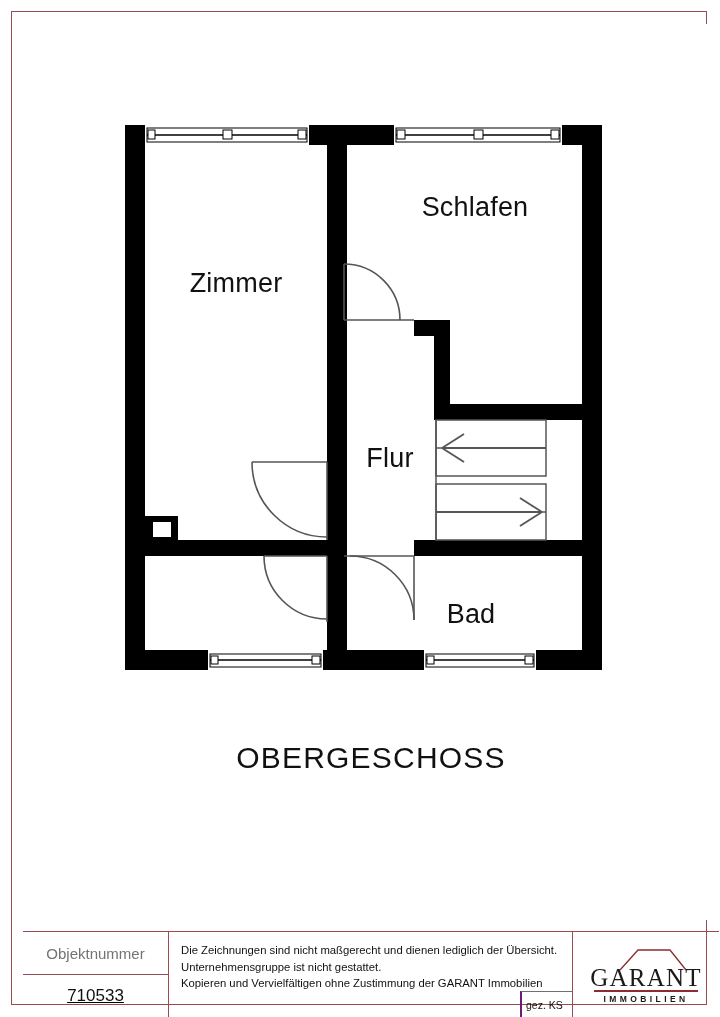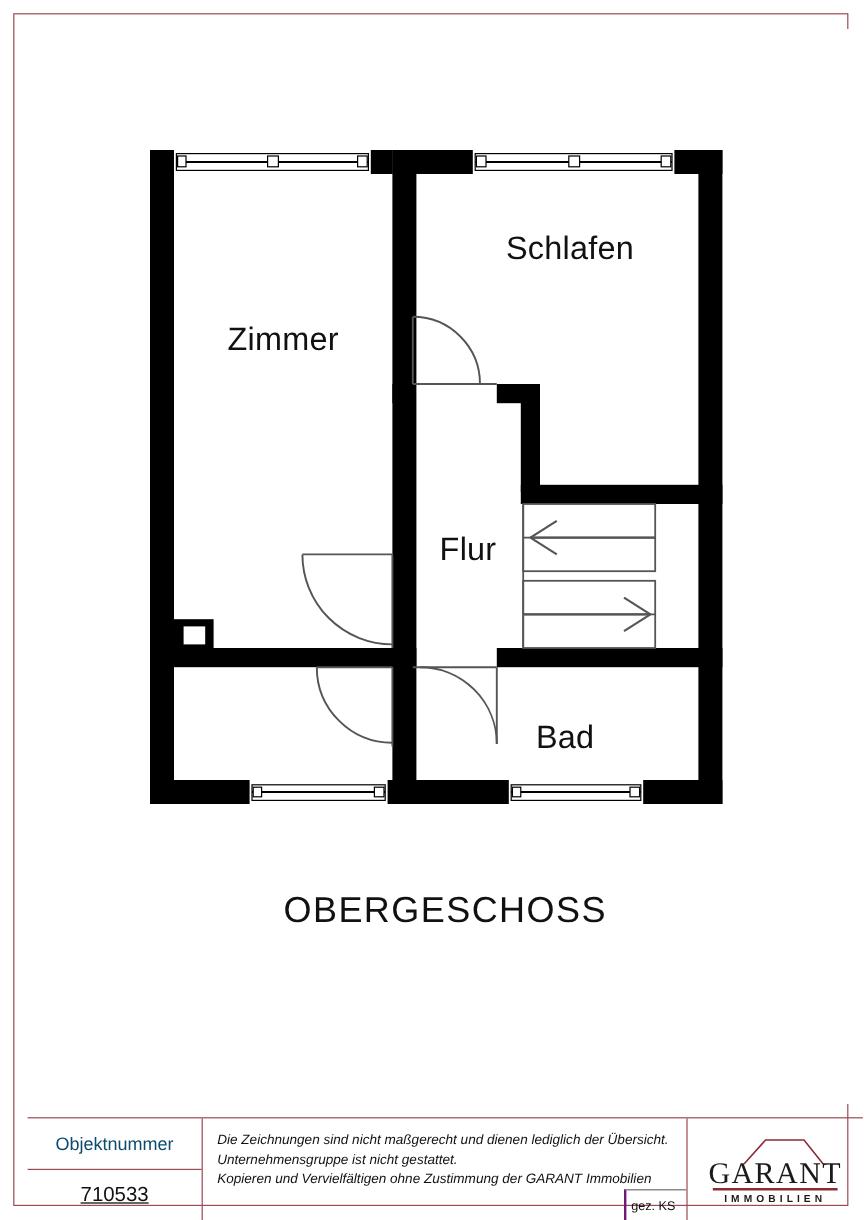--- a/index.html
+++ b/index.html
@@ -81,21 +81,21 @@
   #objektnummer-label-cell {
     flex: 0 0 43px;
     box-sizing: border-box;
     border-bottom: 1px solid #9c4a52;
     display: flex;
     align-items: center;
     justify-content: center;
   }
   #objektnummer-label-cell span {
     font-size: 15px;
-    color: #0c4a6e;
+    color: #737373;
   }
   #objektnummer-value-cell {
     flex: 1 1 auto;
     display: flex;
     align-items: center;
     justify-content: center;
     text-decoration: underline;
   }
   #objektnummer-value-cell span {
     font-size: 17px;
@@ -106,21 +106,21 @@
     box-sizing: border-box;
     border-right: 1px solid #9c4a52;
     position: relative;
     padding: 10px 10px 0 12px;
   }
   #disclaimer {
     font-size: 11.3px;
     line-height: 1.48;
     color: #111;
   }
-  #disclaimer div { white-space: nowrap; font-style: italic; }
+  #disclaimer div { white-space: nowrap; }
   #gez-box {
     position: absolute;
     right: 0;
     bottom: 0;
     width: 52px;
     height: 26px;
     box-sizing: border-box;
     border-left: 2px solid #701a75;
     border-top: 1px solid #6f6f6f;
     display: flex;

